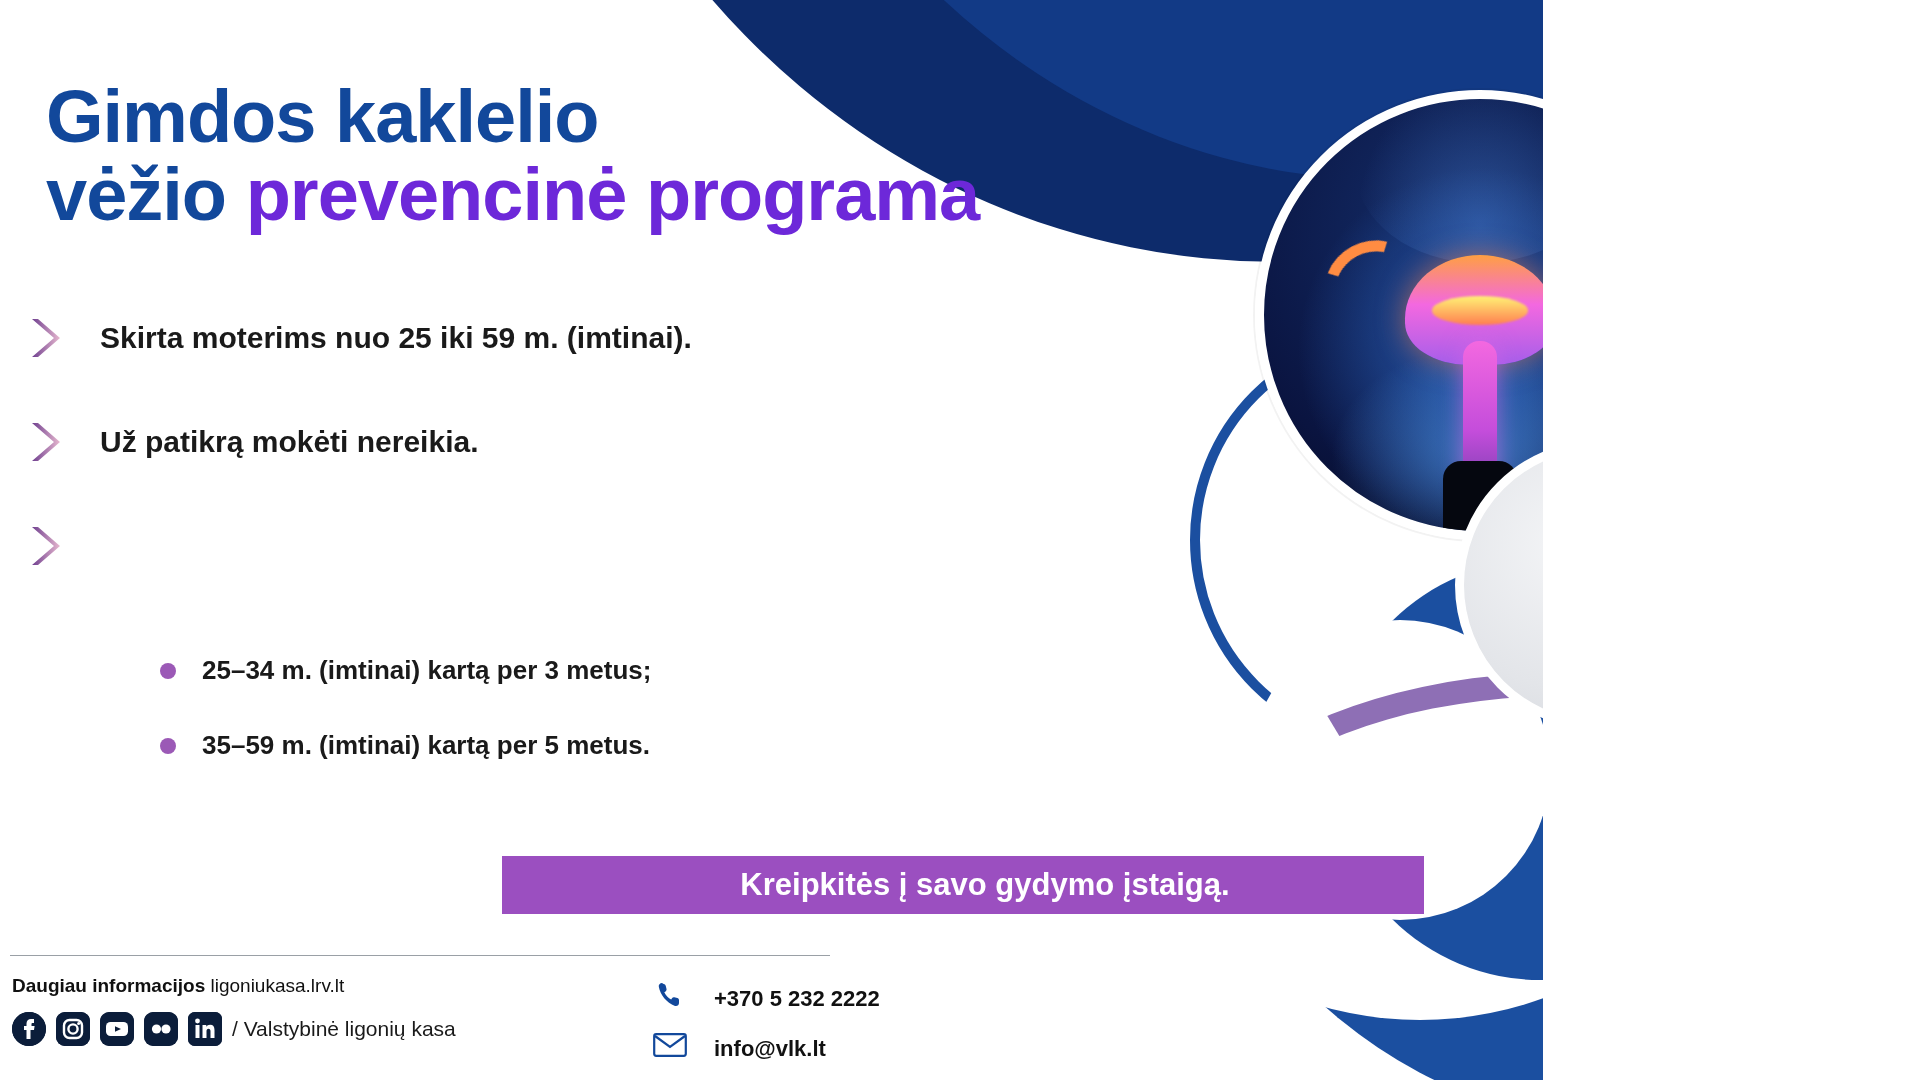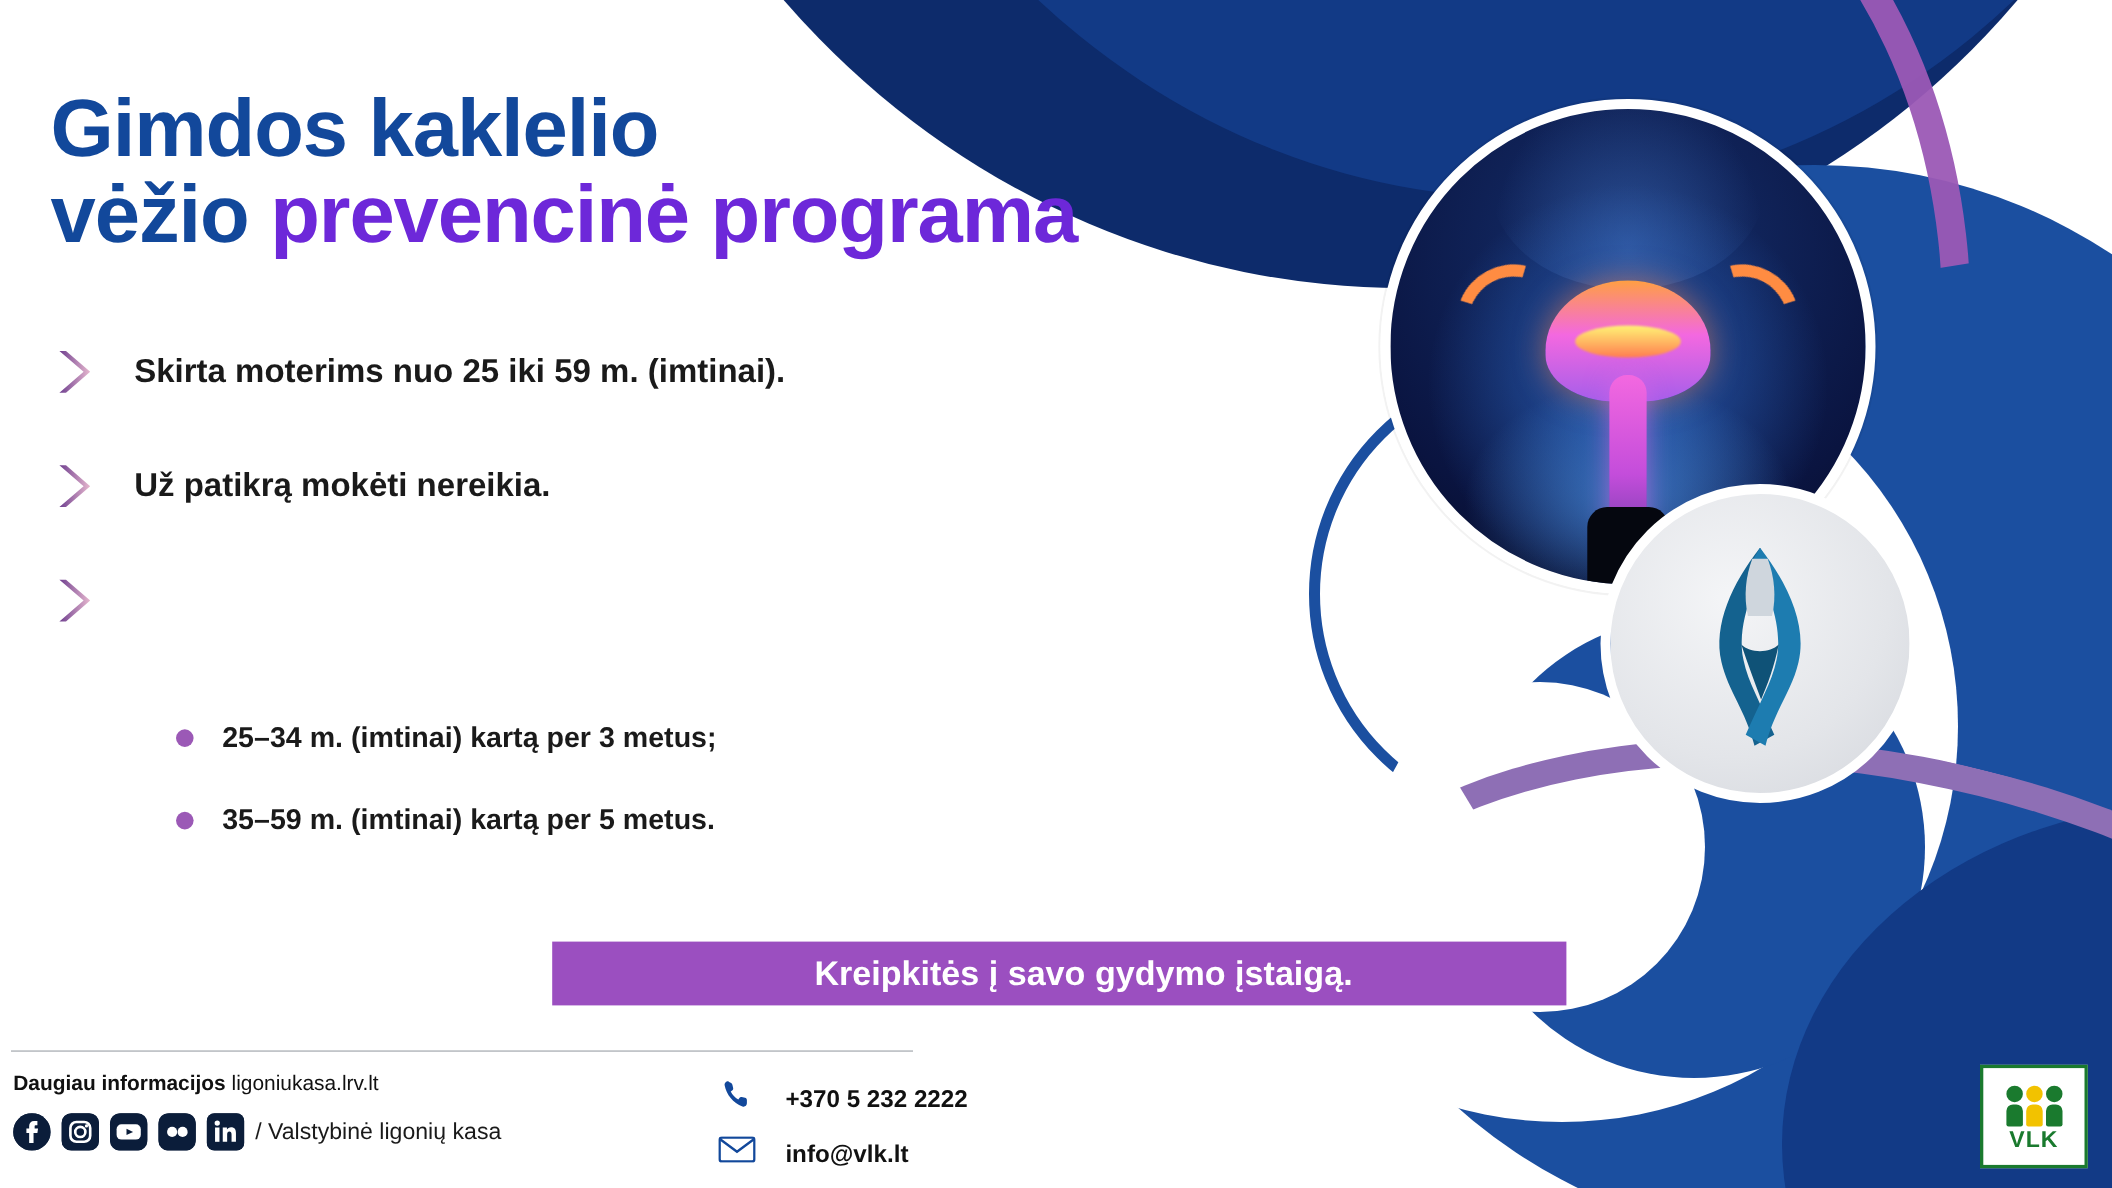--- a/index.html
+++ b/index.html
@@ -5,21 +5,21 @@
 <style>
   * { box-sizing: border-box; margin: 0; padding: 0; }
   html, body {
     width: 1920px; height: 1080px;
     overflow: hidden;
     background: #ffffff;
     font-family: "Liberation Sans", sans-serif;
   }
   .poster {
     position: relative;
-    width: 1920px; height: 1080px;
+    width: 1543px; height: 1080px;
     background: #ffffff;
     overflow: hidden;
   }
 
   
   .deco { position: absolute; pointer-events: none; }
 
   
   .navy-top {
     top: -520px; left: 560px;
@@ -186,21 +186,21 @@
     font-size: 74px;
     font-weight: 700;
     line-height: 1.06;
     letter-spacing: -1px;
     color: #12489b;
   }
   .headline .purple { color: #6d28d9; }
 
   .bullets {
     position: absolute;
-    top: 315px; left: 46px;
+    top: 315px; left: 24px;
     width: 1180px;
     text-align: center;
   }
   .b-row {
     display: flex;
     align-items: center;
     margin-bottom: 58px;
     min-height: 44px;
   }
   .chev {

